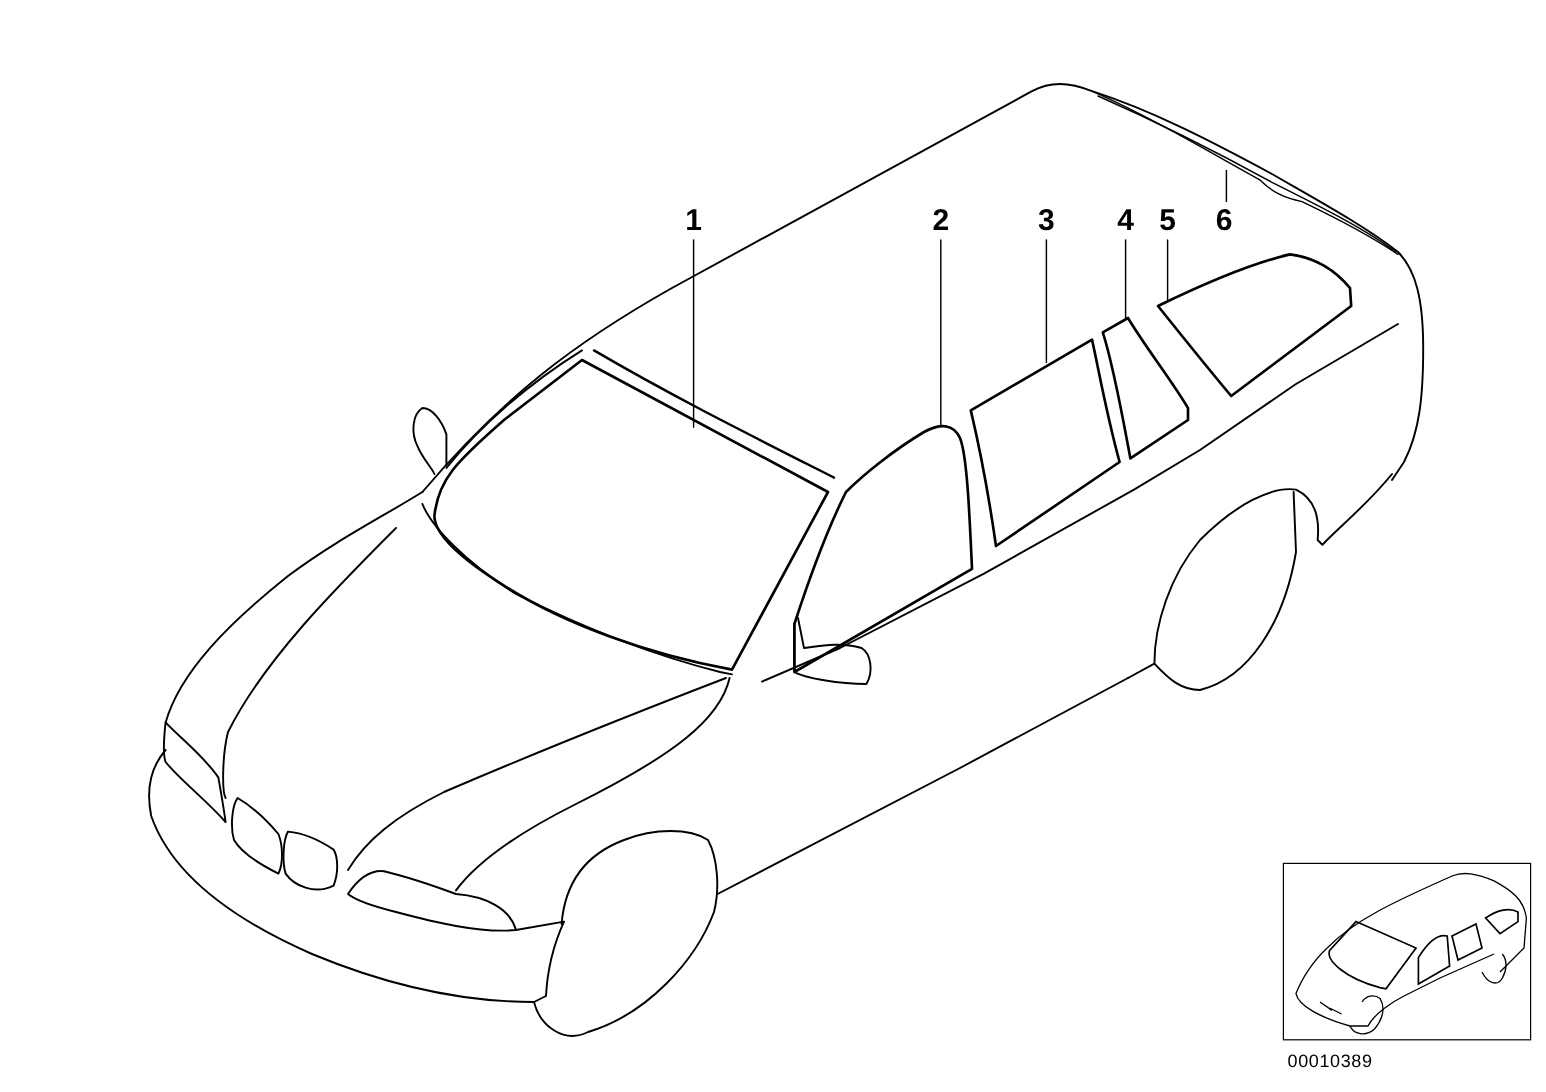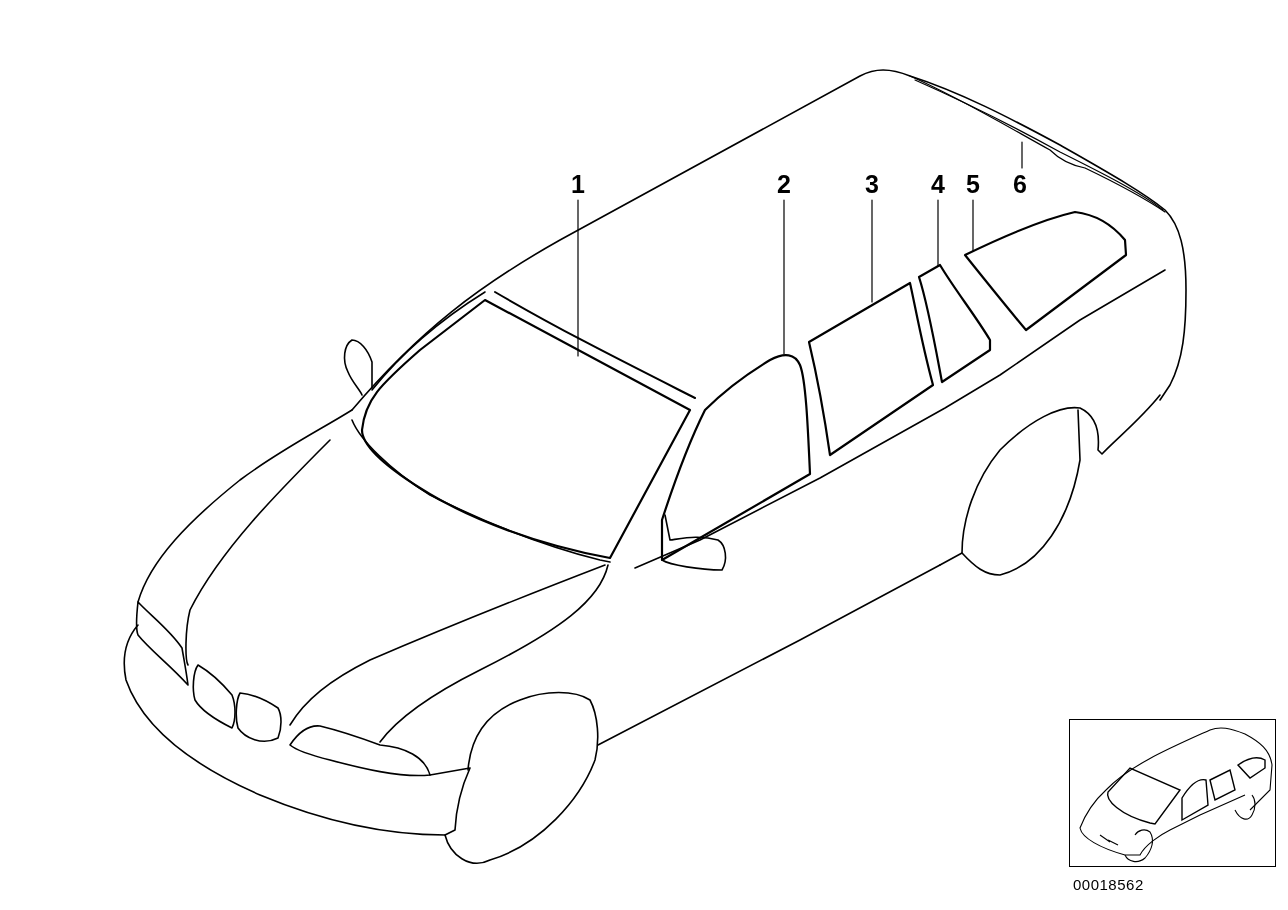--- a/index.html
+++ b/index.html
@@ -90,15 +90,15 @@
       <path d="M112,100 L138,85 L136,60 C128,58 120,65 112,78 Z" stroke-width="1.4"></path>
       <path d="M140,60 L160,50 L165,70 L145,80 Z" stroke-width="1.4"></path>
       <path d="M168,45 C178,38 188,36 195,40 L195,48 L180,58 Z" stroke-width="1.4"></path>
       <path d="M36,70 C25,80 15,95 10,108 C12,118 30,128 55,135 L70,135 C75,125 90,115 100,110 L130,95 L175,75"></path>
       <path d="M55,135 C58,142 68,144 75,138 C82,130 85,120 80,112 C75,108 68,110 65,115"></path>
       <path d="M165,90 C170,100 178,102 182,95 C186,88 186,80 182,75"></path>
       <line x1="30" y1="115" x2="40" y2="122"></line>
       <line x1="38" y1="120" x2="48" y2="125"></line>
     </svg>
   </div>
-  <div class="ref-number">00018562</div>
+  <div class="ref-number">00010389</div>
 
 </div>
 
 </body></html>

